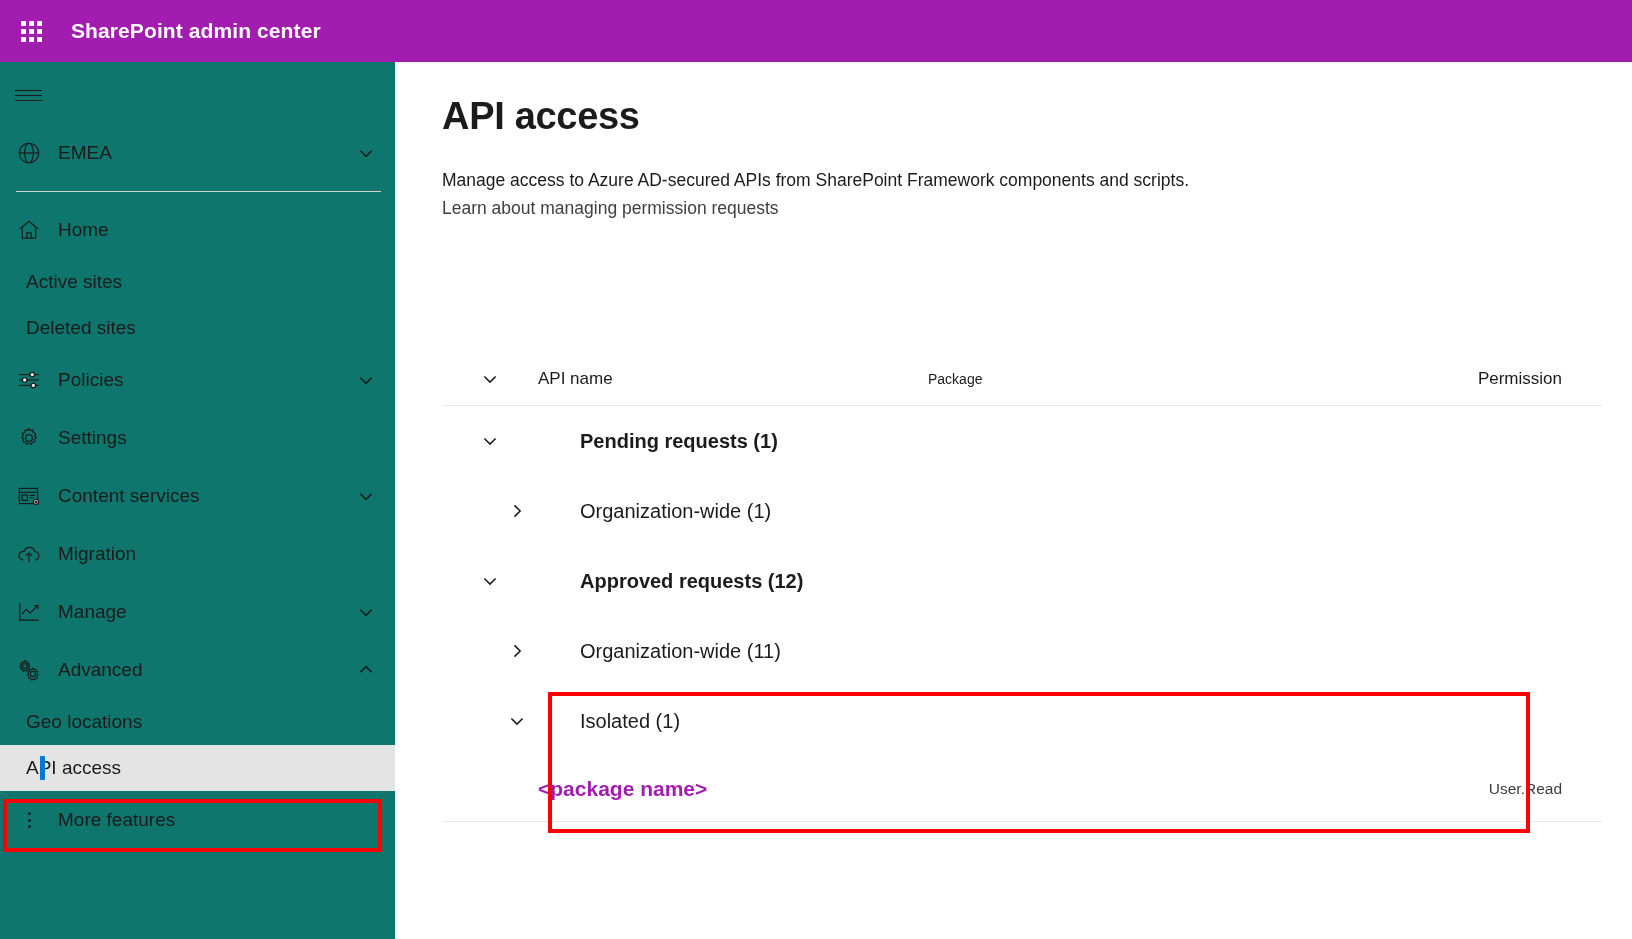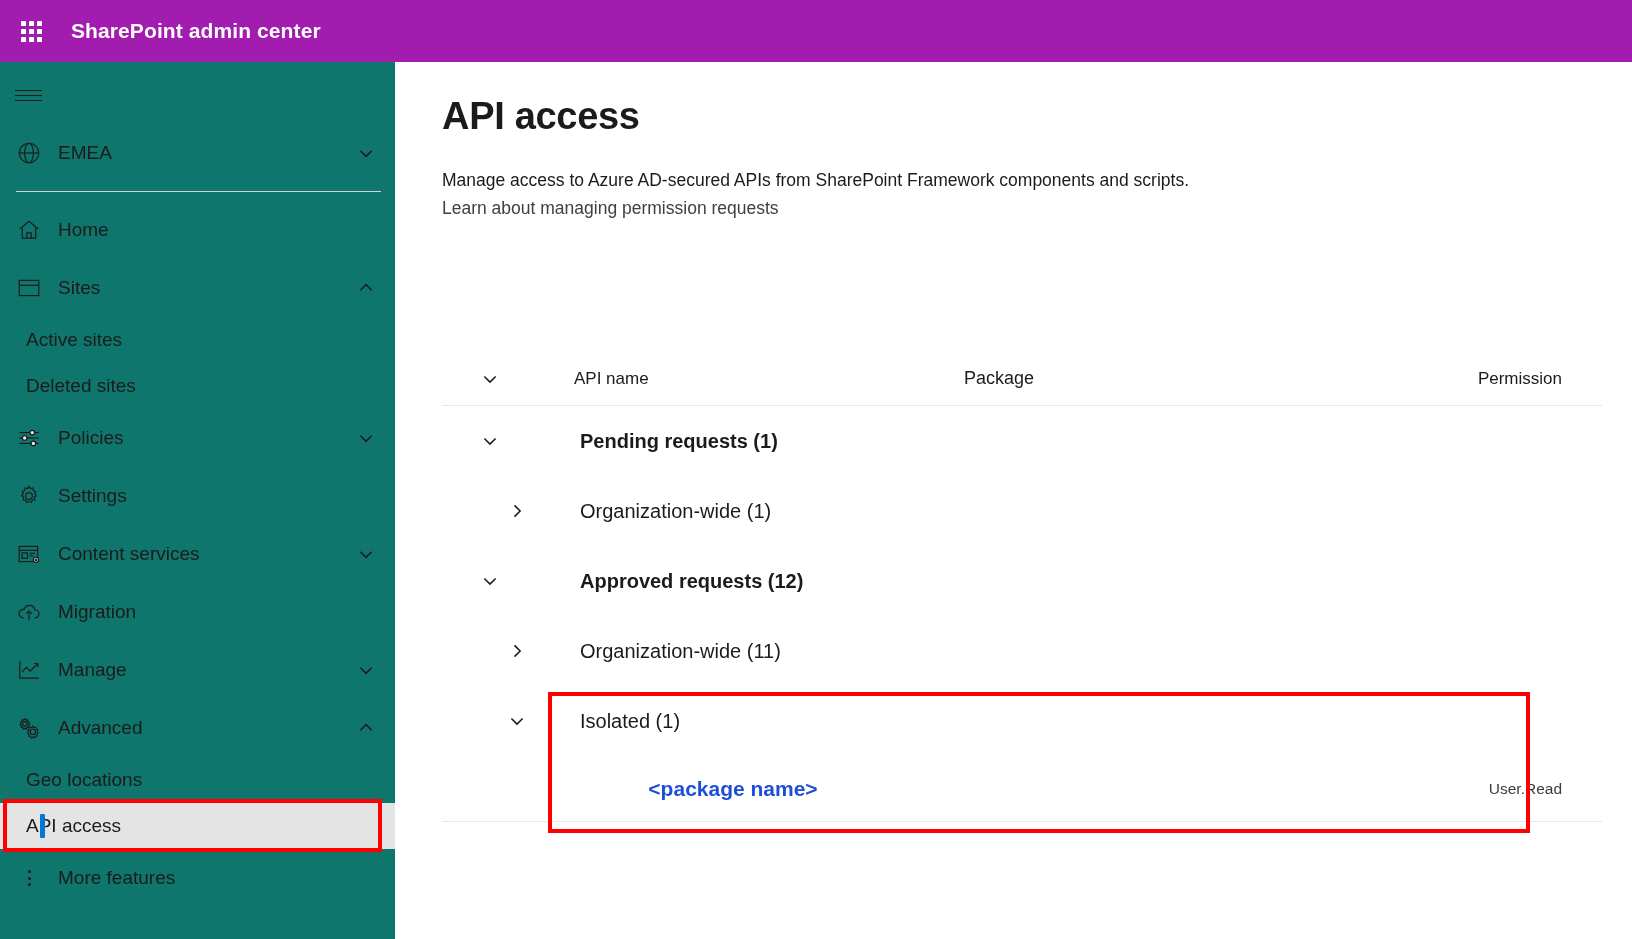--- a/index.html
+++ b/index.html
@@ -225,26 +225,25 @@
     align-items: center;
     justify-content: center;
     cursor: pointer;
     color: #1b1b1b;
   }
   .col-api {
     width: 390px;
     min-width: 390px;
     font-size: 17px;
     color: #1b1b1b;
-    margin-left: 36px;
   }
   .col-pkg {
     width: 390px;
     min-width: 390px;
-    font-size: 18px;
+    font-size: 14px;
     color: #1b1b1b;
   }
   .col-perm {
     flex: 1;
     font-size: 17px;
     color: #1b1b1b;
     text-align: right;
     padding-right: 40px;
   }
 
@@ -287,22 +286,21 @@
     min-width: 390px;
     font-size: 15.5px;
     color: #3b3b3b;
     padding-left: 42px;
   }
   .cell-pkg {
     width: 390px;
     min-width: 390px;
     font-size: 21px;
     font-weight: bold;
-    color: #1d4ed8;
-    text-align: center;
+    color: #a21caf;
     text-shadow:
       -1.5px -1.5px 0 #ffffff,  1.5px -1.5px 0 #ffffff,
       -1.5px  1.5px 0 #ffffff,  1.5px  1.5px 0 #ffffff,
       -2px 0 0 #ffffff, 2px 0 0 #ffffff,
        0 -2px 0 #ffffff, 0 2px 0 #ffffff;
   }
   .cell-perm {
     flex: 1;
     font-size: 15.5px;
     color: #3b3b3b;
@@ -382,34 +380,20 @@
     <span class="ico">
       <svg width="26" height="26" viewBox="0 0 24 24" fill="none" stroke="currentColor" stroke-width="1.1">
         <path d="M3.5 11 L12 4 L20.5 11"></path>
         <path d="M5.8 9.6 V19.5 H18.2 V9.6"></path>
         <path d="M10 19.5 V14.6 H14 V19.5"></path>
       </svg>
     </span>
     <span class="label">Home</span>
   </div>
 
-  <div class="nav-row">
-    <span class="ico">
-      <svg width="26" height="26" viewBox="0 0 24 24" fill="none" stroke="currentColor" stroke-width="1.1">
-        <rect x="3" y="5" width="18" height="14"></rect>
-        <line x1="3" y1="9.5" x2="21" y2="9.5"></line>
-      </svg>
-    </span>
-    <span class="label">Sites</span>
-    <span class="chev">
-      <svg width="18" height="18" viewBox="0 0 16 16" fill="none" stroke="currentColor" stroke-width="1.3">
-        <polyline points="3,10 8,5 13,10"></polyline>
-      </svg>
-    </span>
-  </div>
 
   <div class="nav-sub">
     <span class="label">Active sites</span>
   </div>
   <div class="nav-sub">
     <span class="label">Deleted sites</span>
   </div>
 
   <div class="nav-row">
     <span class="ico">

